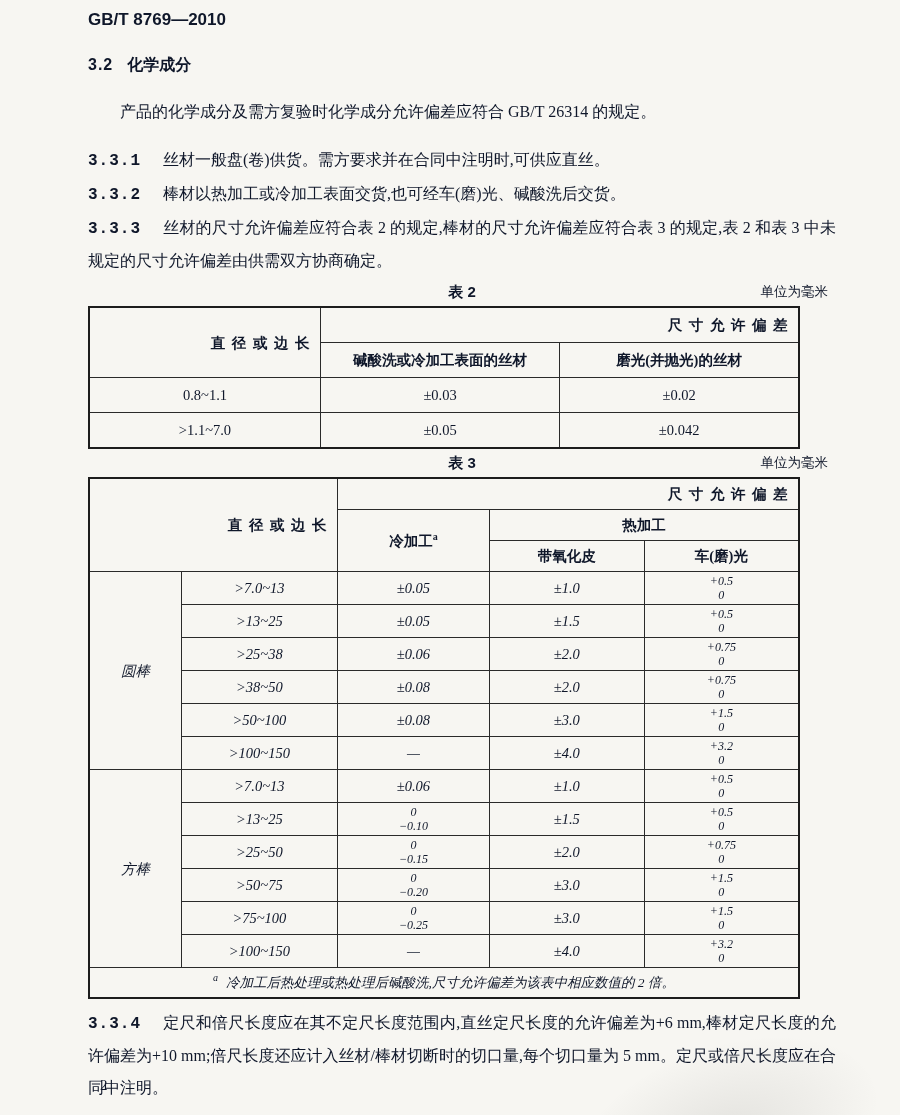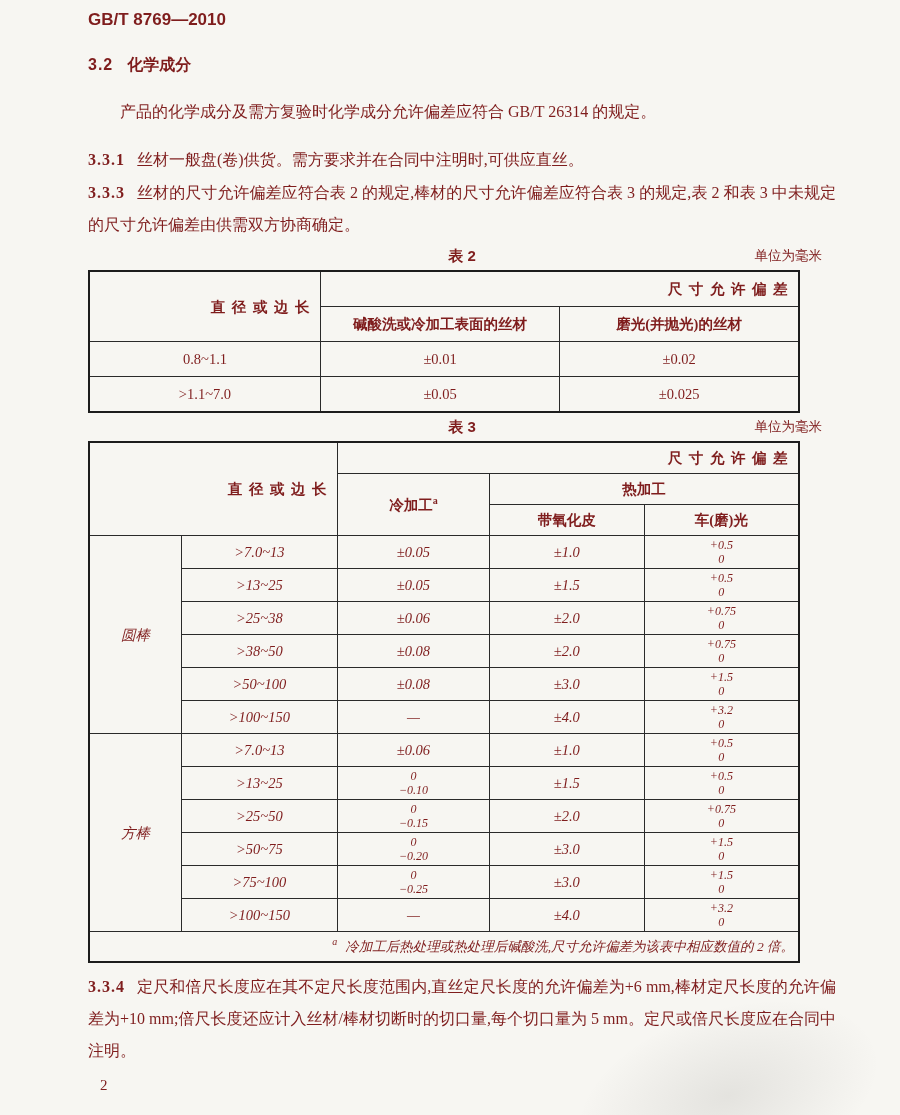--- a/index.html
+++ b/index.html
@@ -1,59 +1,59 @@
 <!DOCTYPE html>
 <html><head>
 <meta charset="utf-8">
 <style>
   html,body{margin:0;padding:0;background:#e9e8e4;}
   .page{
     width:900px;height:1115px;box-sizing:border-box;
-    background:#f7f6f2;color:#7f1d1d;position:relative;
+    background:#f7f6f2;color:#0f172a;position:relative;
     padding:8px 64px 0 88px;overflow:hidden;
     font-family:"Liberation Serif","DejaVu Serif",serif;
     font-size:16px;line-height:32px;
   }
   .doc-header{
     font-family:"Liberation Sans","DejaVu Sans",sans-serif;
     font-weight:bold;font-size:17px;line-height:24px;margin-bottom:18px;
   }
   .heading{
     font-family:"Liberation Sans","DejaVu Sans",sans-serif;
     font-weight:bold;font-size:16px;line-height:30px;margin:4px 0 2px 0;
   }
   .heading .num{margin-right:14px;letter-spacing:1px;}
   .clause{margin:1px 0;text-align:justify;}
   .clause .num{
-    font-family:Liberation Serif, serif;
-    font-weight:bold;margin-right:12px;letter-spacing:1px;
+    font-family:Liberation Mono, monospace;
+    font-weight:bold;margin-right:22px;letter-spacing:1px;
   }
   .para-indent{text-indent:2em;margin:16px 0;}
   
   .tbl-caption{position:relative;height:28px;line-height:28px;margin-top:0;text-decoration:underline;}
   .tbl-title{
     position:absolute;left:0;right:0;text-align:center;
     font-family:"Liberation Sans","DejaVu Sans",sans-serif;font-weight:bold;font-size:15px;
   }
-  .tbl-unit{position:absolute;right:14px;font-size:13.5px;}
+  .tbl-unit{position:absolute;right:8px;font-size:13.5px;}
   
   table{border-collapse:collapse;width:712px;table-layout:fixed;
         font-size:14.5px;line-height:18px;background:transparent;}
   .tbl-outer{border:2px solid #1d1d1d;}
   td,th{border:1px solid #2a2a2a;text-align:center;vertical-align:middle;
         padding:2px 4px;font-weight:normal;}
   th{font-weight:bold;}
   th.sparse{letter-spacing:0.45em;text-indent:0.45em;text-align:right;}
   #table2 td{height:30px;}
   #table2 th{height:30px;}
   #table3 td{height:25px;font-style:italic;}
   #table3 th{height:26px;}
   .cell-multi{white-space:pre-line;font-size:12px;line-height:14px;}
   sup{font-size:10px;line-height:0;}
-  .footnote-cell{text-align:right;font-size:13.5px;height:30px;}
+  .footnote-cell{text-align:center;font-size:13.5px;height:30px;}
   .footnote-cell sup{margin-right:8px;}
   .page-number{position:absolute;left:100px;bottom:14px;font-size:15px;}
   .scan-smudge{
     position:absolute;width:340px;height:190px;left:470px;top:560px;
     background:radial-gradient(ellipse at center,rgba(60,60,55,0.10),rgba(60,60,55,0.0) 65%);
     transform:rotate(-18deg);pointer-events:none;
   }
   .tbl-wrap{position:relative;}
 </style>
 </head>
@@ -65,20 +65,23 @@
 
   <div class="heading">
     <span class="num">3.2</span><span>化学成分</span>
   </div>
 
   <p class="para-indent">产品的化学成分及需方复验时化学成分允许偏差应符合 GB/T 26314 的规定。</p>
 
 
   <p class="clause">
     <span class="num">3.3.1</span><span>丝材一般盘(卷)供货。需方要求并在合同中注明时,可供应直丝。</span>
+  </p>
+  <p class="clause">
+    <span class="num">3.3.2</span><span>棒材以热加工或冷加工表面交货,也可经车(磨)光、碱酸洗后交货。</span>
   </p>
   <p class="clause">
     <span class="num">3.3.3</span><span>丝材的尺寸允许偏差应符合表 2 的规定,棒材的尺寸允许偏差应符合表 3 的规定,表 2 和表 3 中未规定的尺寸允许偏差由供需双方协商确定。</span>
   </p>
 
   <div class="tbl-caption">
     <span class="tbl-title">表 2</span>
     <span class="tbl-unit">单位为毫米</span>
   </div>
 
@@ -92,27 +95,27 @@
         <tr>
       <th rowspan="2" class="sparse">直径或边长</th>
       <th colspan="2" class="sparse">尺寸允许偏差</th>
     </tr>
     <tr>
       <th>碱酸洗或冷加工表面的丝材</th>
       <th>磨光(并抛光)的丝材</th>
     </tr>
     <tr>
       <td>0.8~1.1</td>
-      <td>±0.01</td>
+      <td>±0.03</td>
       <td>±0.02</td>
     </tr>
     <tr>
       <td>&gt;1.1~7.0</td>
       <td>±0.05</td>
-      <td>±0.025</td>
+      <td>±0.042</td>
     </tr>
   </tbody>
     </table>
 
   <div class="tbl-caption">
     <span class="tbl-title">表 3</span>
     <span class="tbl-unit">单位为毫米</span>
   </div>
 
   <div class="tbl-wrap">

